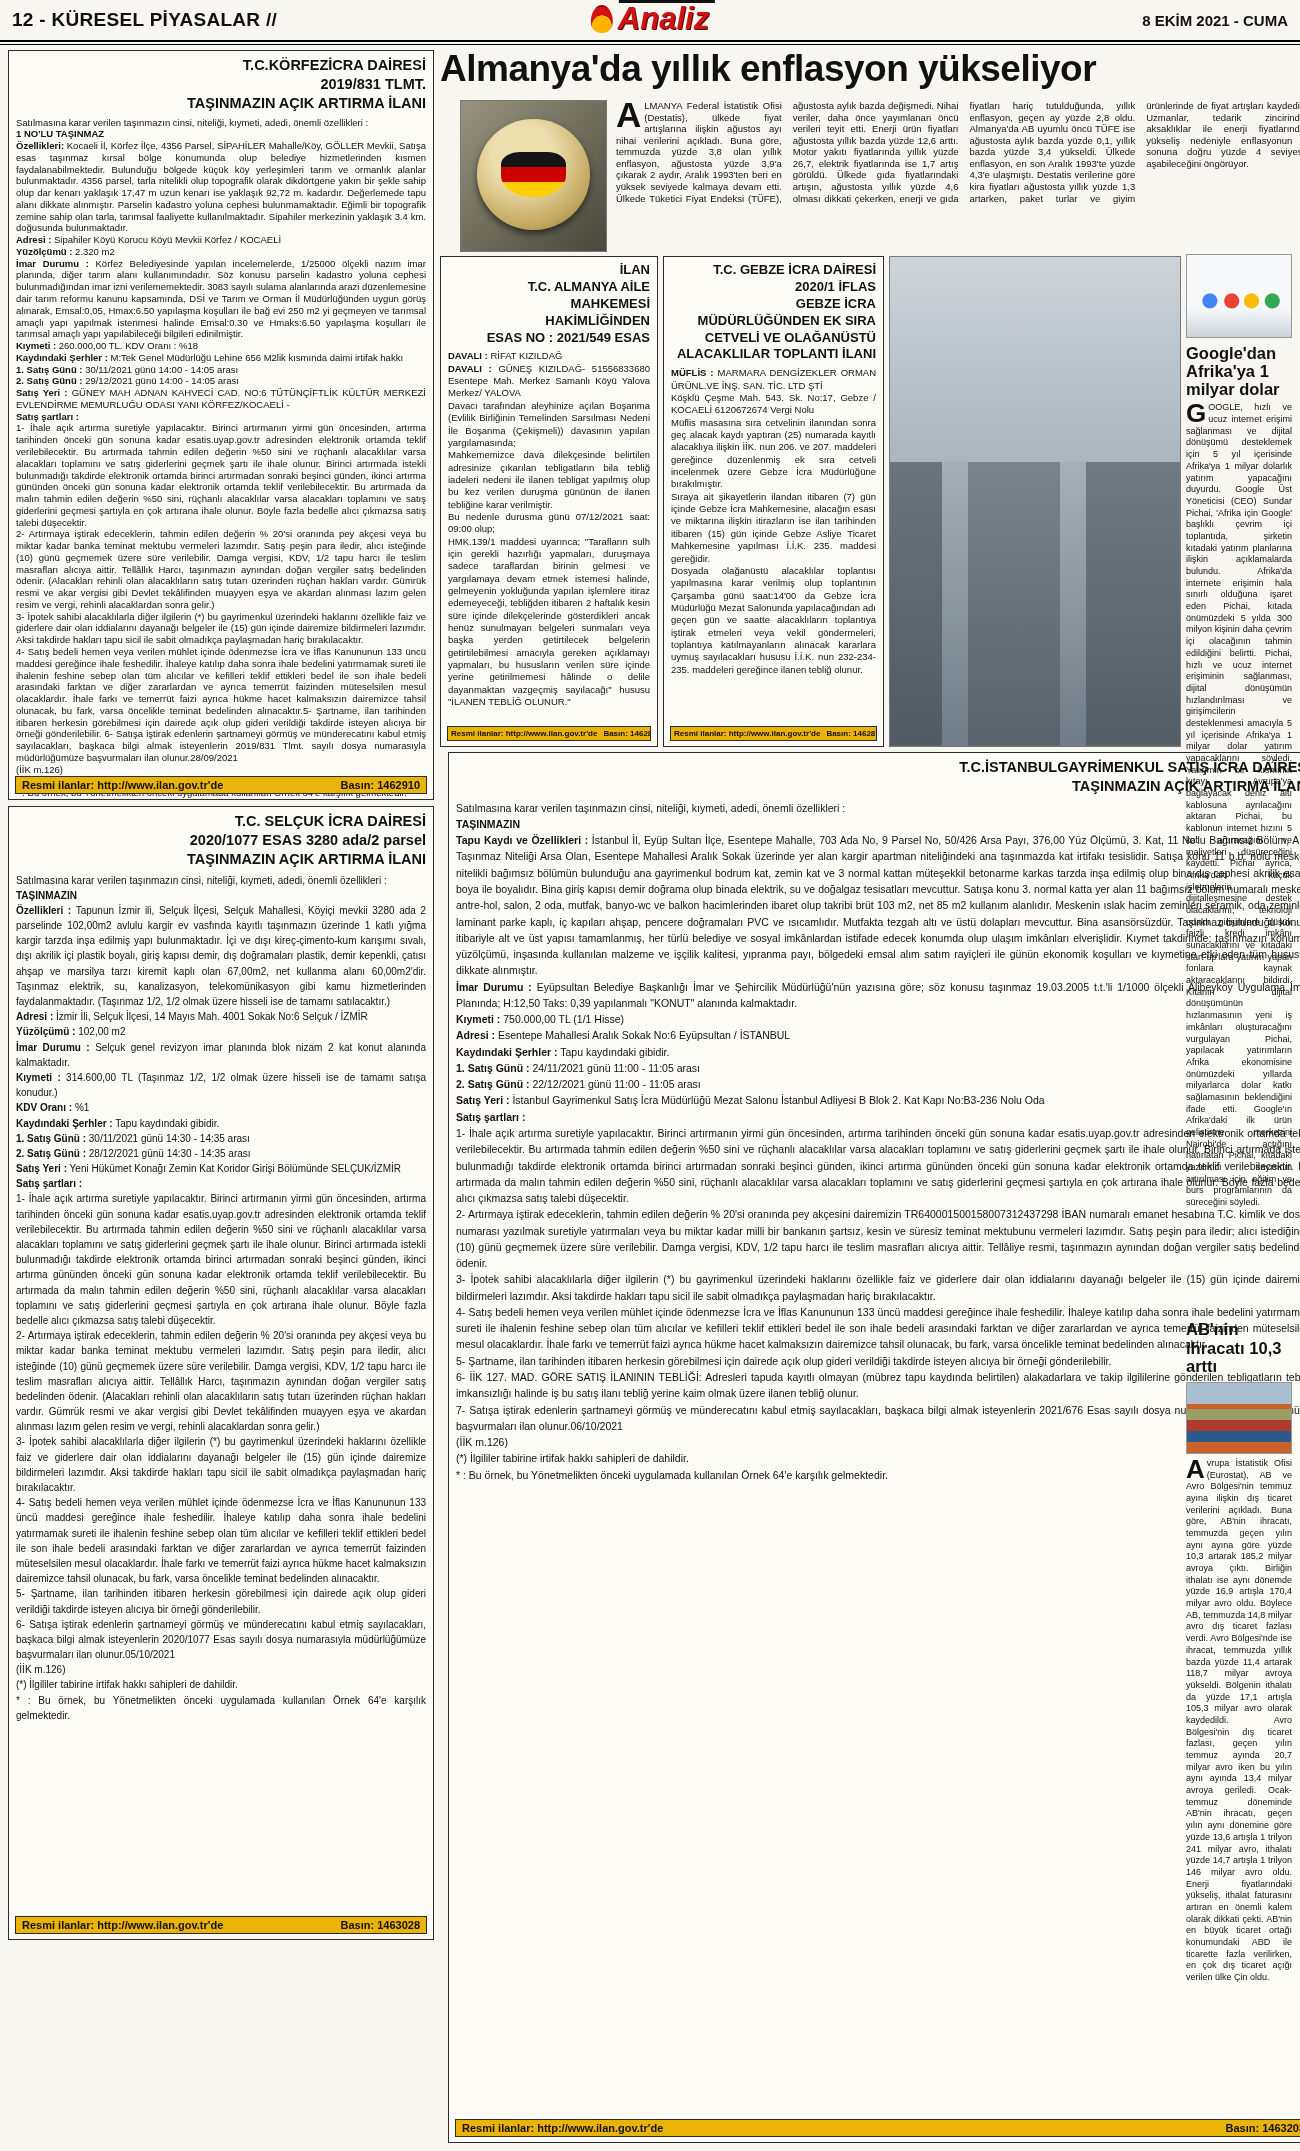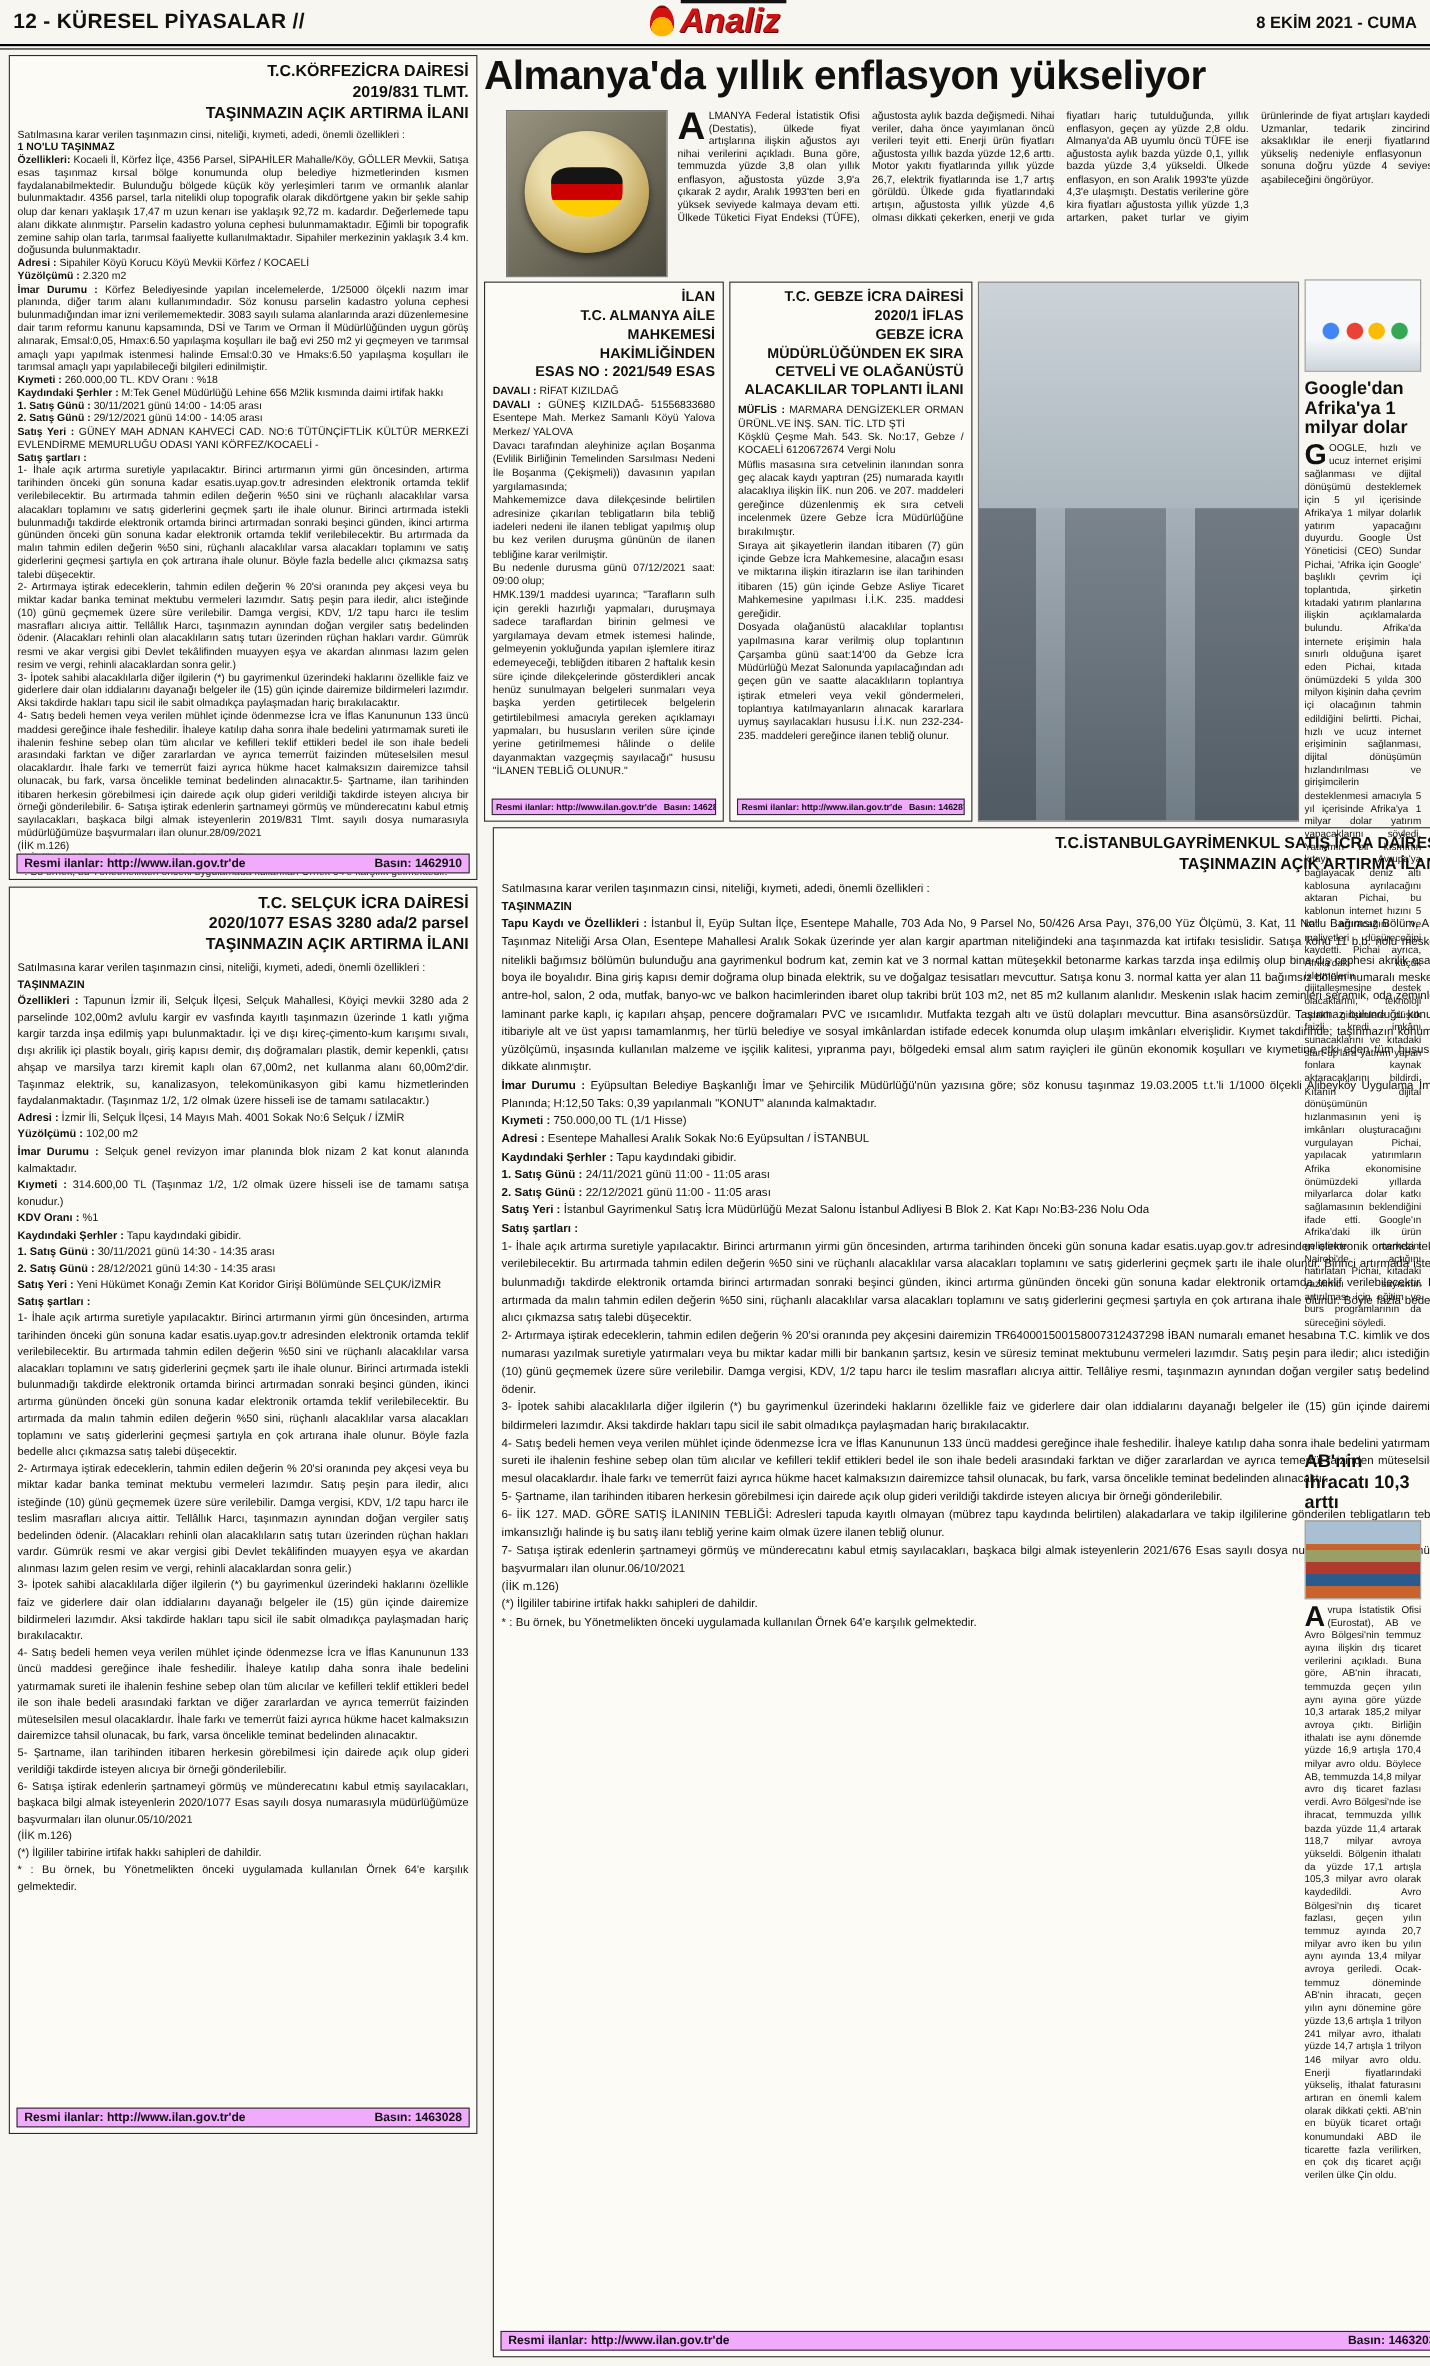--- a/index.html
+++ b/index.html
@@ -23,21 +23,21 @@
     padding:5px 7px 28px; overflow:hidden; }
   .n-title { text-align:right; font-weight:bold; margin:0 0 4px; }
   .n-title .tl { margin:0; line-height:1.3; font-size:13px; }
   .notice.wide .n-title .tl { font-size:14.5px; }
   .n-body p { margin:0; text-align:justify; }
   .n-body b { font-weight:bold; }
   .korfez  .n-body { font-size:9.5px;  line-height:1.24; }
   .selcuk  .n-body { font-size:10px;   line-height:1.52; }
   .yalova  .n-body, .gebze .n-body { font-size:9.5px; line-height:1.3; }
   .istanbul .n-body { font-size:10.5px; line-height:1.55; }
-  .n-foot { position:absolute; left:6px; right:6px; bottom:5px; border:1px solid #2c2c2c; background:#f0abfc;
+  .n-foot { position:absolute; left:6px; right:6px; bottom:5px; border:1px solid #2c2c2c; background:#eab308;
     display:flex; justify-content:space-between; align-items:center; gap:6px;
     font-weight:bold; font-size:11px; padding:2px 6px; white-space:nowrap; overflow:hidden; }
   .narrow .n-foot { font-size:8px; padding:2px 3px; }
   
   .lead-head { position:absolute; left:440px; top:48px; width:852px; font-size:37px; font-weight:bold; letter-spacing:-.5px; margin:0; }
   .lead-art { position:absolute; left:460px; top:100px; width:852px; height:152px; display:flex; gap:9px; }
   .lead-photo { flex:none; width:147px; height:152px; position:relative; border:1px solid #777; box-sizing:border-box;
     background:linear-gradient(135deg,#97937f 0%, #6e6a5a 55%, #4a473d 100%); }
   .coin { position:absolute; left:11%; top:12%; width:78%; height:74%; border-radius:50%;
     background:radial-gradient(circle at 40% 32%, #ecdfae 0 30%, #c3a85f 70%, #8a7435 100%);

